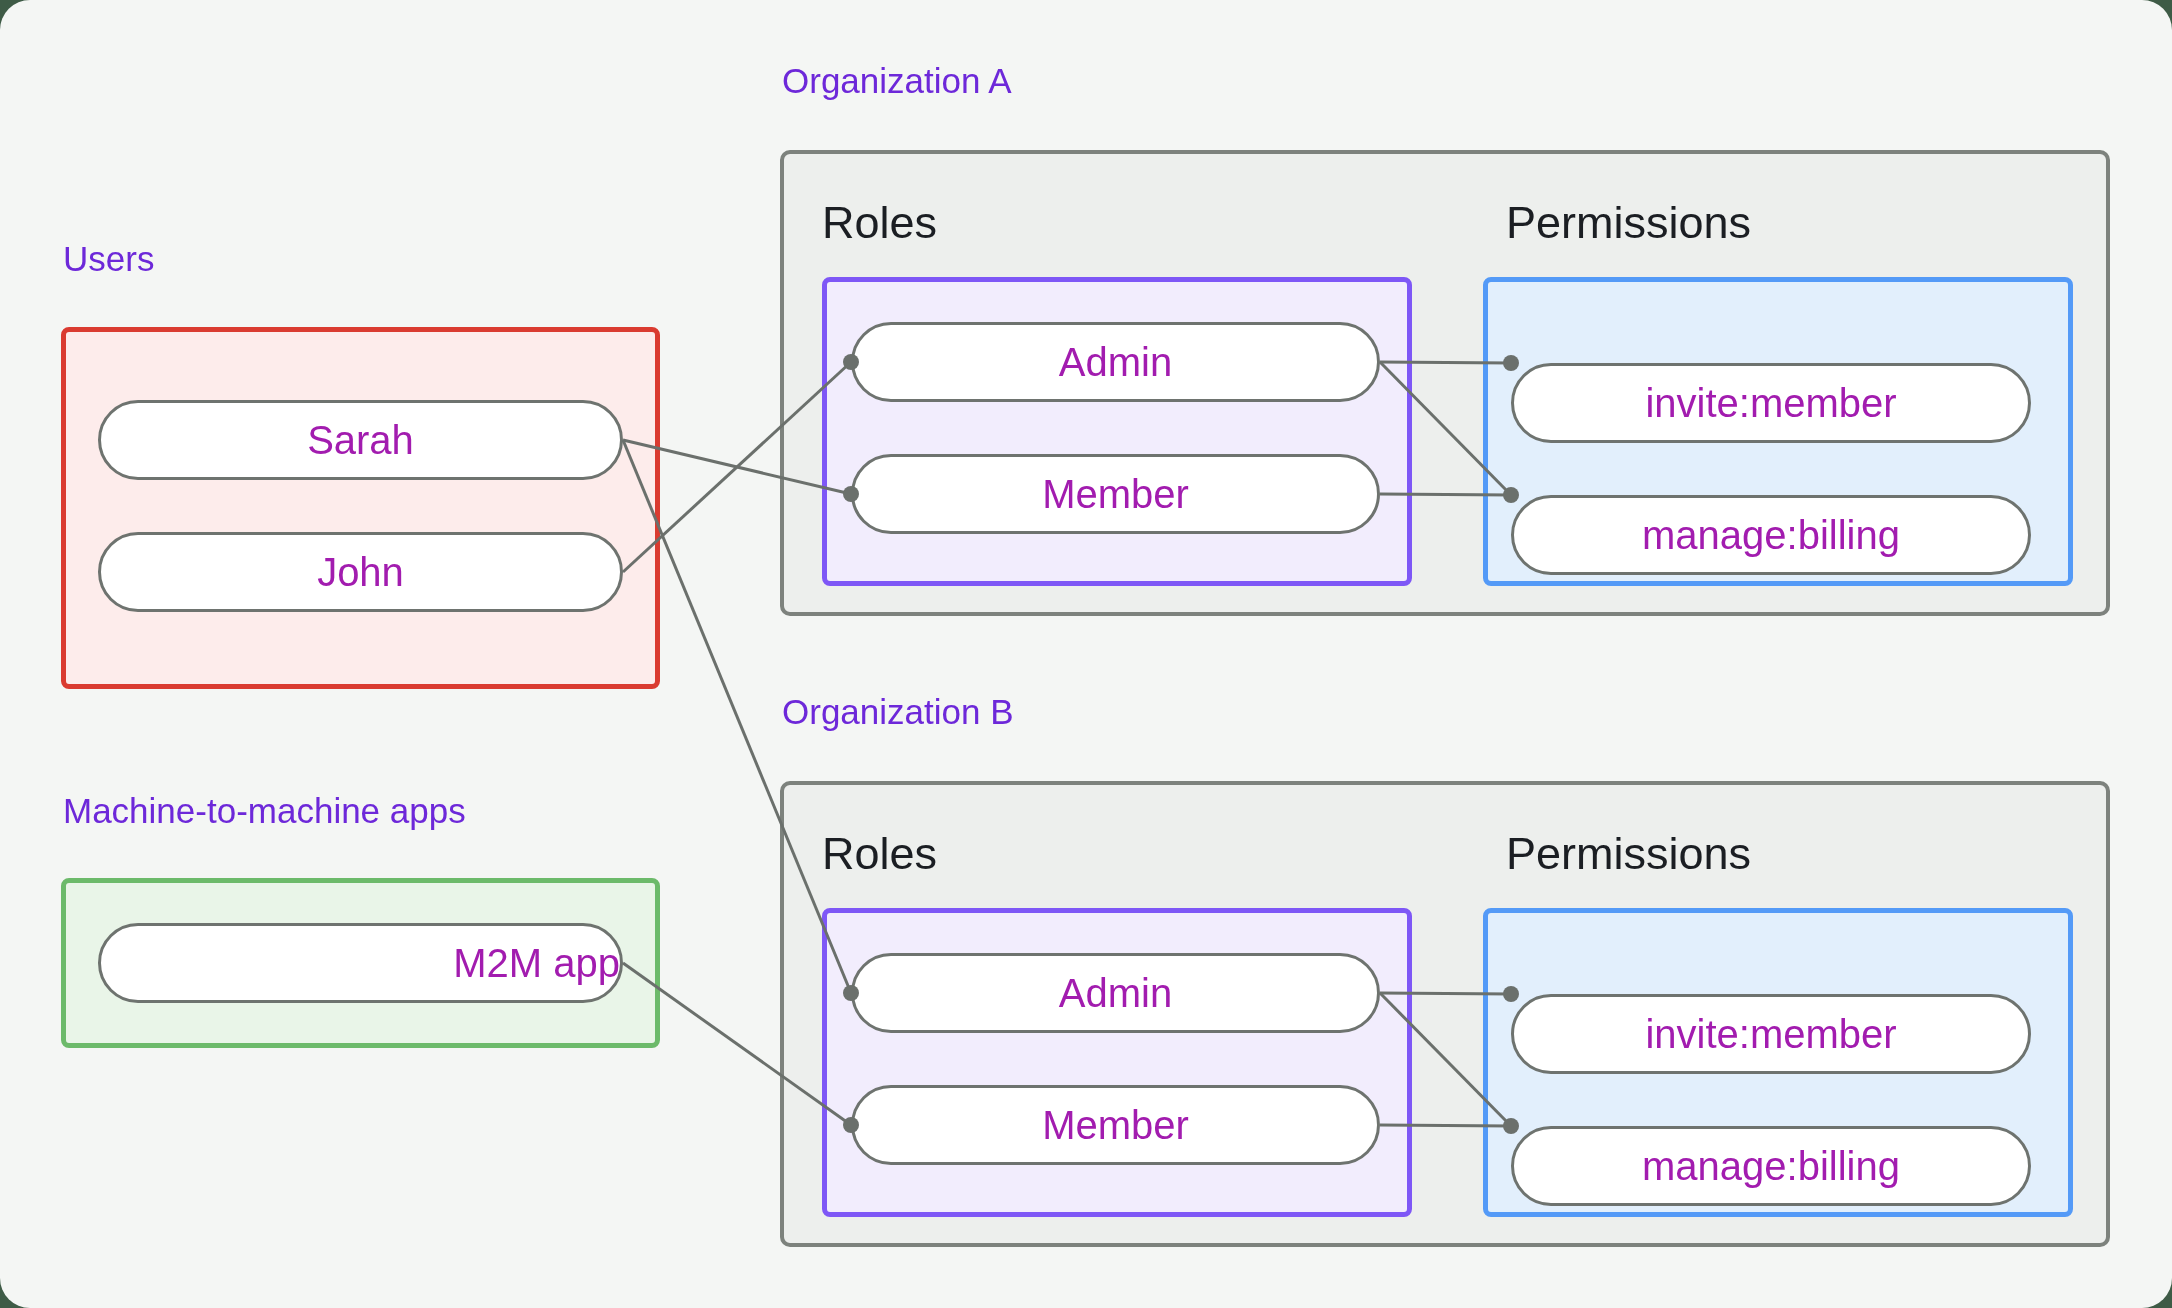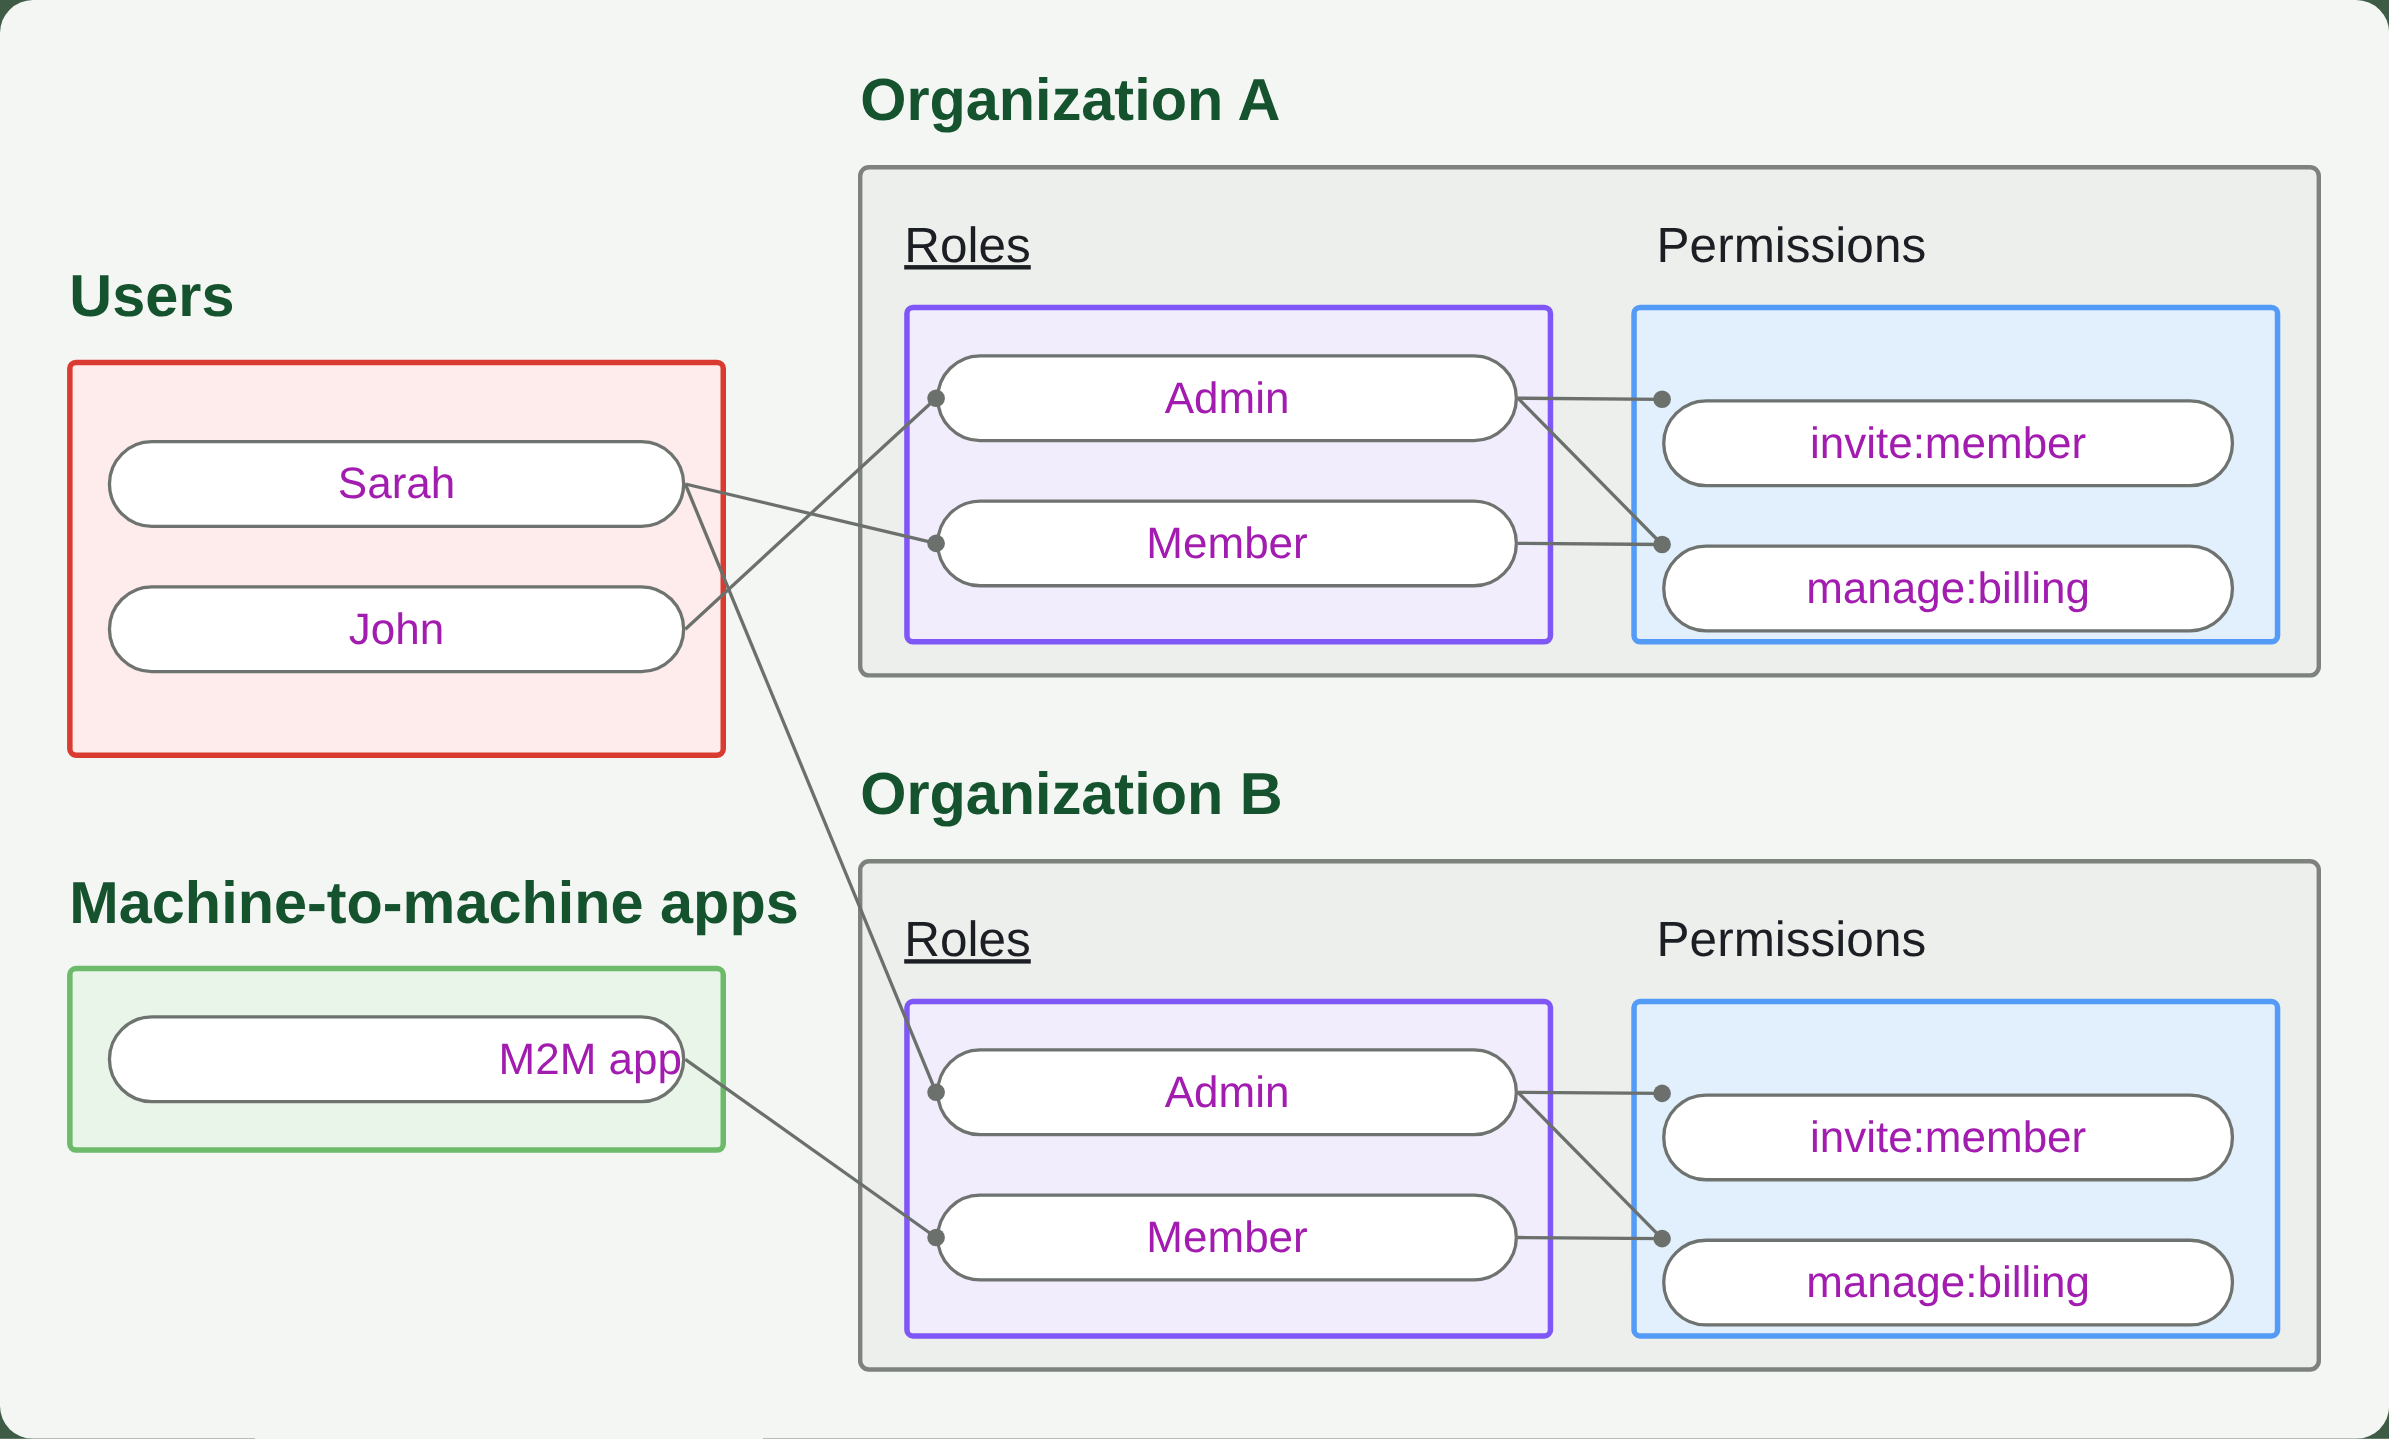--- a/index.html
+++ b/index.html
@@ -10,23 +10,23 @@
   }
   .stage{
     position:relative;
     width:2172px;height:1308px;
     background:var(--canvas_color,#f4f6f4);
     border-radius:30px;
     overflow:hidden;
   }
   .section-label{
     position:absolute;
-    font-size:54px;
-    font-weight:700;
-    color:#14532d;
+    font-size:35px;
+    font-weight:400;
+    color:#6d28d9;
     white-space:nowrap;
     line-height:1.1;
   }
   .frame{
     position:absolute;
     box-sizing:border-box;
     border-radius:8px;
   }
   .users-frame{
     left:61px;top:327px;width:599px;height:362px;
@@ -62,21 +62,21 @@
   .org-a{top:150px;}
   .org-b{top:781px;}
   .inner-label{
     position:absolute;
     font-size:45px;
     font-weight:500;
     color:#1b1e23;
     line-height:1.1;
     white-space:nowrap;
   }
-  .roles-label{left:38px;top:44px;text-decoration:underline;}
+  .roles-label{left:38px;top:44px;}
   .perms-label{left:722px;top:44px;}
   .subbox{
     position:absolute;
     box-sizing:border-box;
     top:123px;width:590px;height:309px;
     border-radius:8px;
   }
   .roles-box{
     left:38px;
     background:var(--roles_fill,#f2edfd);

